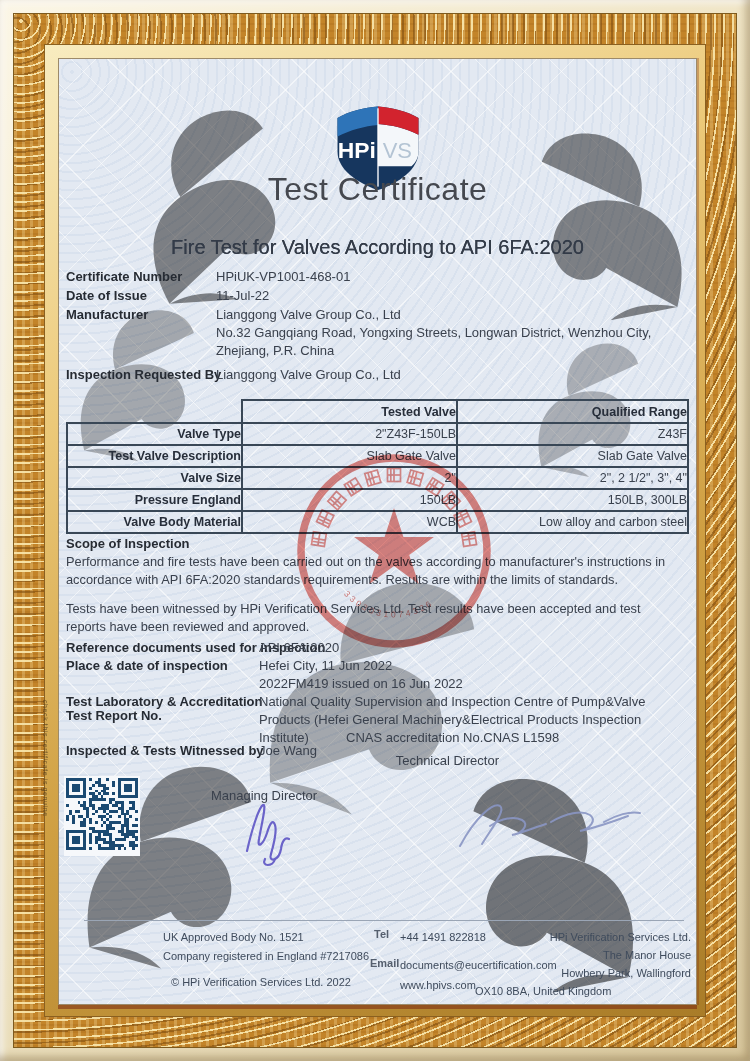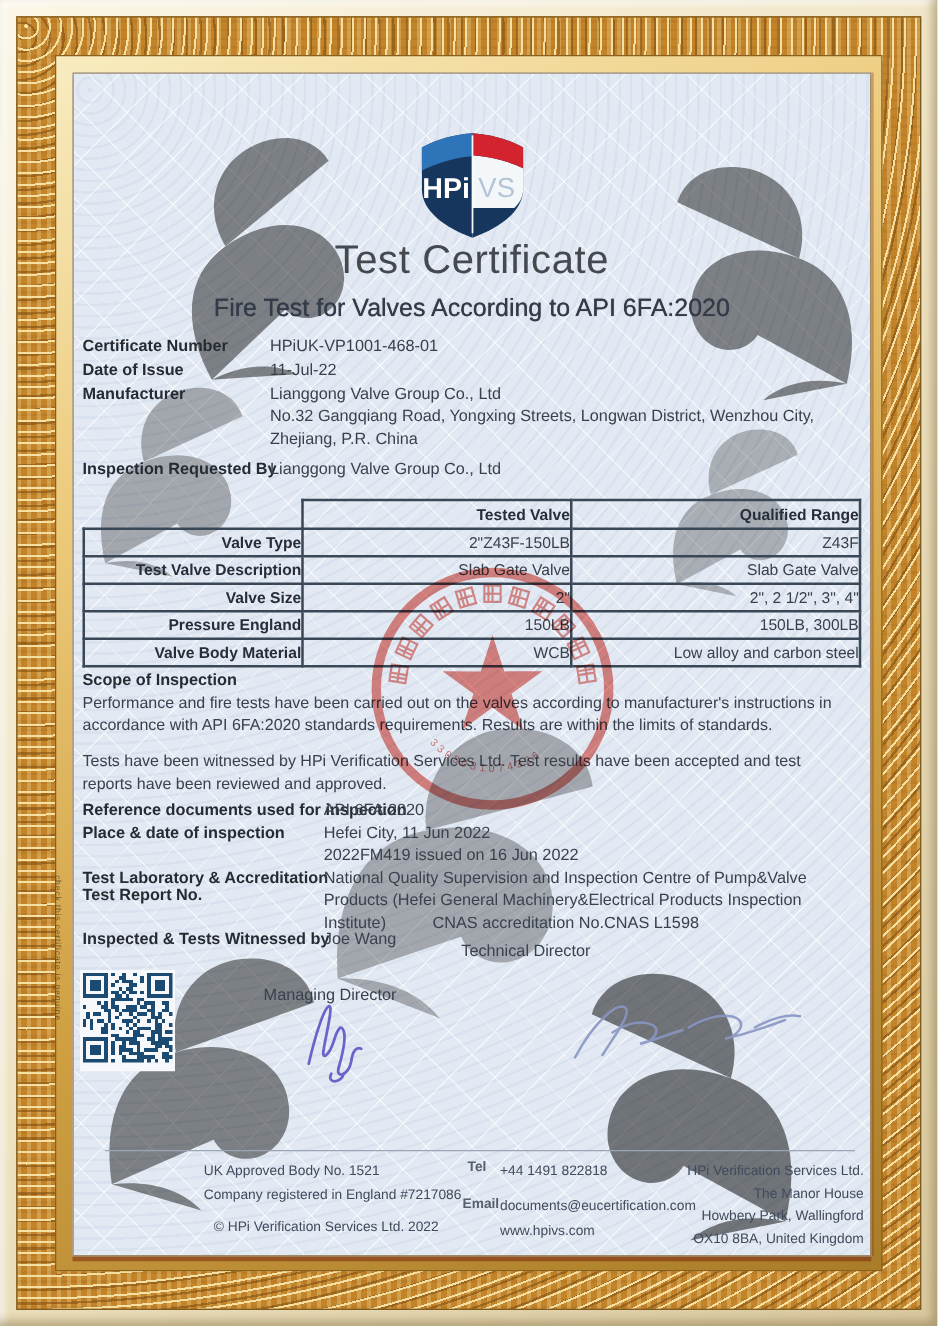--- a/index.html
+++ b/index.html
@@ -98,21 +98,21 @@
       <path d="M50 4 C35 5 18 9 4 17 L4 55 C4 75 25 90 50 99 Z" fill="#16365e"></path>
       <path d="M50 4 C65 5 82 9 96 17 L96 55 C96 75 75 90 50 99 Z" fill="#16365e"></path>
       <path d="M50 24 C65 25 82 29 96 36 L96 55 C96 62 93 67 88 72 L50 72 Z" fill="#f4f7fa"></path>
       <path d="M50 4 C65 5 82 9 96 17 L96 36 C82 29 65 25 50 24 Z" fill="#d2232e"></path>
       <path d="M50 4 C35 5 18 9 4 17 L4 38 C18 31 35 26 50 25 Z" fill="#2e74b8"></path>
       <rect x="49.2" y="6" width="1.6" height="89" fill="#ffffff" opacity=".95"></rect>
       <text x="26" y="63" font-size="26" font-weight="bold" fill="#ffffff" text-anchor="middle" font-family="Liberation Sans, sans-serif">HPi</text>
       <text x="72" y="62" font-size="25" fill="#b4c4d4" text-anchor="middle" font-family="Liberation Sans, sans-serif">VS</text>
     </svg>
 
-    <div class="abs title" style="left:0;top:130px">Test Certificate</div>
+    <div class="abs title" style="left:0;top:112px">Test Certificate</div>
     <div class="abs subtitle" style="left:0;top:177px">Fire Test for Valves According to API 6FA:2020</div>
 
     <div class="abs lbl" style="left:7px;top:210px">Certificate Number</div>
     <div class="abs val" style="left:157px;top:210px">HPiUK-VP1001-468-01</div>
     <div class="abs lbl" style="left:7px;top:229px">Date of Issue</div>
     <div class="abs val" style="left:157px;top:229px">11-Jul-22</div>
     <div class="abs lbl" style="left:7px;top:248px">Manufacturer</div>
     <div class="abs val" style="left:157px;top:248px">Lianggong Valve Group Co., Ltd</div>
     <div class="abs val" style="left:157px;top:266px">No.32 Gangqiang Road, Yongxing Streets, Longwan District, Wenzhou City,</div>
     <div class="abs val" style="left:157px;top:284px">Zhejiang, P.R. China</div>
@@ -393,21 +393,21 @@
             </g>
             <g transform="translate(0,18)">
               <path d="M0,0h7v7h-7z M1,1v5h5v-5z" fill-rule="evenodd"></path>
               <rect x="2" y="2" width="3" height="3"></rect>
             </g>
           </g>
         </svg>
     </div>
 
     <div class="abs val" style="left:140px;top:729px;width:130px;text-align:center">Managing Director</div>
-    <div class="abs val" style="left:310px;top:694px;width:130px;text-align:left">Technical Director</div>
+    <div class="abs val" style="left:310px;top:694px;width:130px;text-align:right">Technical Director</div>
     <svg class="sig" style="left:178px;top:740px" width="70" height="70" viewBox="0 0 70 70">
       <g fill="none" stroke="#5e55c5" stroke-width="2.2" stroke-linecap="round" opacity=".9">
         <path d="M10,52 C15,30 22,8 26,6 C30,4 24,28 22,40 C20,50 26,46 30,34 C33,24 36,20 38,26 C40,32 36,48 34,55"></path>
         <path d="M34,55 C31,64 42,62 44,50 C45,42 48,38 52,40"></path>
         <path d="M28,60 C24,68 36,68 38,60"></path>
       </g>
     </svg>
     <svg class="sig" style="left:395px;top:735px" width="190" height="62" viewBox="0 0 190 62">
       <g fill="none" stroke="#8a96c4" stroke-width="2" stroke-linecap="round" opacity=".9">
         <path d="M6,52 C22,22 40,8 46,12 C52,16 38,34 28,50"></path>
@@ -422,21 +422,21 @@
     <div class="abs foot" style="left:104px;top:891px">Company registered in England #7217086</div>
     <div class="abs foot" style="left:112px;top:917px">© HPi Verification Services Ltd. 2022</div>
     <div class="abs foot-mini" style="left:315px;top:869px">Tel</div>
     <div class="abs foot" style="left:341px;top:872px">+44 1491 822818</div>
     <div class="abs foot-mini" style="left:311px;top:898px">Email</div>
     <div class="abs foot" style="left:341px;top:900px">documents@eucertification.com</div>
     <div class="abs foot" style="left:341px;top:920px">www.hpivs.com</div>
     <div class="abs foot" style="left:400px;top:872px;width:232px;text-align:right">HPi Verification Services Ltd.</div>
     <div class="abs foot" style="left:400px;top:890px;width:232px;text-align:right">The Manor House</div>
     <div class="abs foot" style="left:400px;top:908px;width:232px;text-align:right">Howbery Park, Wallingford</div>
-    <div class="abs foot" style="left:400px;top:926px;width:232px;text-align:right">OX10 8BA, United Kingdom</div>
+    <div class="abs foot" style="left:416px;top:926px;width:232px;">OX10 8BA, United Kingdom</div>
 
     <svg class="stamp" style="left:235px;top:392px" width="200" height="200" viewBox="0 0 200 200">
       <circle cx="100" cy="100" r="93" fill="none" stroke="#dd5a52" stroke-width="7.5" opacity=".85"></circle>
       <polygon transform="translate(100,99)" fill="#dd5a52" opacity=".85" points="0,-42 9.4,-12.9 39.9,-13 15.2,4.9 24.7,34 0,16 -24.7,34 -15.2,4.9 -39.9,-13 -9.4,-12.9"></polygon>
       <g id="stamp-boxes" fill="none" stroke="#dd5a52" stroke-width="1.7" opacity=".8">
           <g transform="translate(24.9,88.1) rotate(-81.0)">
             <rect x="-6.5" y="-6.5" width="13" height="13"></rect>
             <line x1="-6.5" y1="0" x2="6.5" y2="0"></line>
             <line x1="0" y1="-6.5" x2="0" y2="6.5"></line>
             <line x1="-3.2" y1="-6.5" x2="-3.2" y2="6.5"></line>

